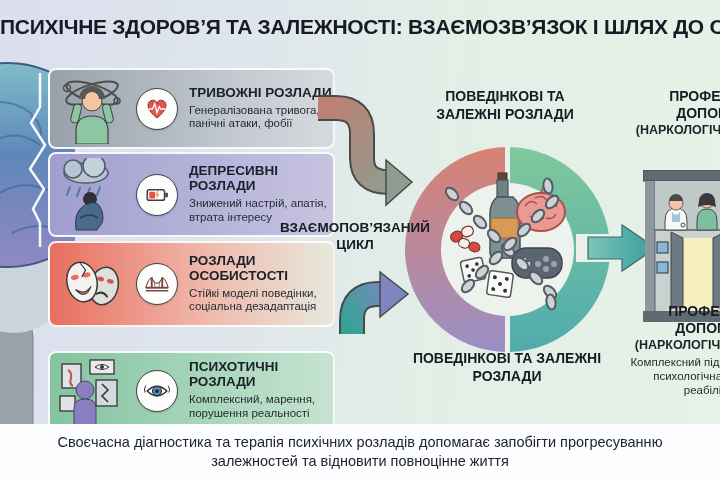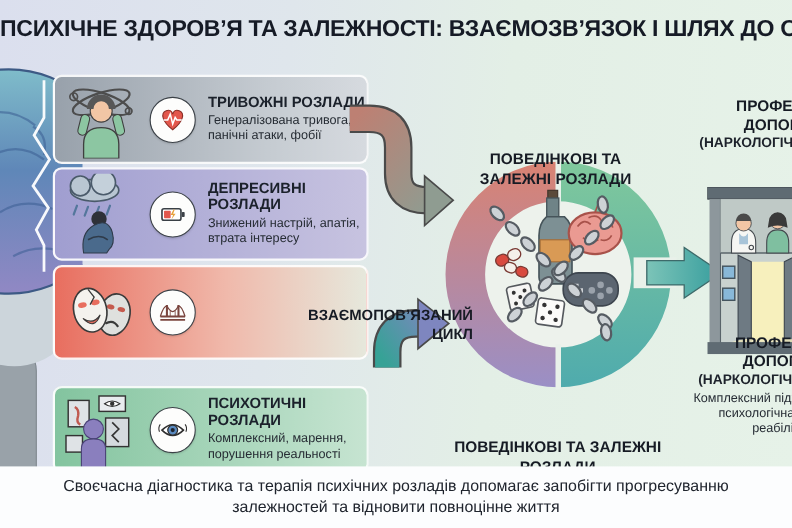--- a/index.html
+++ b/index.html
@@ -20,23 +20,23 @@
   }
   .illus{flex:0 0 auto;margin-left:6px;}
   .icon-circle{
     flex:0 0 auto;width:40px;height:40px;border-radius:50%;background:#fdfdfc;
     border:1.5px solid #3b4147;margin-left:8px;display:flex;align-items:center;justify-content:center;
     box-shadow:0 1px 2px rgba(0,0,0,.15);
   }
   .row-text{margin-left:11px;width:160px;}
   .row-title{font-size:13.5px;font-weight:bold;color:#1b212b;line-height:1.1;}
   .row-desc{font-size:11.5px;color:#262c34;line-height:1.2;margin-top:3px;}
-  .mid-label{font-size:14px;font-weight:bold;color:#161b24;text-align:center;line-height:1.25;margin-top:48px;}
+  .mid-label{font-size:14px;font-weight:bold;color:#161b24;text-align:center;line-height:1.25;}
   #cycle-top-label{left:415px;top:88px;width:180px;}
-  #cycle-center-label{left:280px;top:231px;width:150px;font-size:13.5px;text-align:right;}
+  #cycle-center-label{left:280px;top:220px;width:150px;font-size:13.5px;}
   #cycle-bottom-block{left:412px;top:350px;width:190px;text-align:center;}
   #cycle-bottom-desc{font-size:11.5px;color:#262c34;line-height:1.25;margin-top:4px;}
   #help-top-block{left:632px;top:88px;width:170px;text-align:center;}
   #help-bottom-block{left:628px;top:303px;width:176px;text-align:center;}
   .help-title{font-size:14px;font-weight:bold;color:#161b24;line-height:1.2;}
   .help-sub{font-size:12.5px;font-weight:bold;color:#1d222b;line-height:1.2;margin-top:1px;}
   .help-sub.nowrap{white-space:nowrap;}
   .help-desc{font-size:11.5px;color:#262c34;line-height:1.25;margin-top:2px;}
   #footer-text{
     left:20px;top:433px;width:680px;text-align:center;
@@ -136,20 +136,24 @@
     <div class="icon-circle">
       <svg width="30" height="30" viewBox="0 0 40 40">
         <line x1="5" y1="25" x2="35" y2="25" stroke="#7a453e" stroke-width="2.5"></line>
         <line x1="13" y1="25" x2="13" y2="11" stroke="#7a453e" stroke-width="2.5"></line>
         <line x1="27" y1="25" x2="27" y2="11" stroke="#7a453e" stroke-width="2.5"></line>
         <path d="M5,25 Q9,12 13,12 M13,12 Q20,26 27,12 M27,12 Q31,12 35,25" stroke="#7a453e" stroke-width="1.5" fill="none"></path>
         <line x1="17" y1="18" x2="17" y2="25" stroke="#7a453e" stroke-width="1"></line>
         <line x1="23" y1="18" x2="23" y2="25" stroke="#7a453e" stroke-width="1"></line>
         <line x1="5" y1="29" x2="35" y2="29" stroke="#7a453e" stroke-width="2"></line>
       </svg>
+    </div>
+    <div class="row-text">
+      <div class="row-title">РОЗЛАДИ ОСОБИСТОСТІ</div>
+      <div class="row-desc">Стійкі моделі поведінки, соціальна дезадаптація</div>
     </div>
   </div>
 
   <div class="abs row" style="top:351px;height:79px;background:linear-gradient(90deg,#83c49f,#c6e4d1)">
     <svg class="illus" width="72" height="70" viewBox="0 0 72 70">
       <rect x="6" y="8" width="19" height="24" fill="#dfe3e6" stroke="#333" stroke-width="1.3"></rect>
       <path d="M12,14 q4,2 3,8 q-2,6 2,8" stroke="#c05a50" stroke-width="2.2" fill="none"></path>
       <rect x="34" y="4" width="24" height="14" fill="#e8ebee" stroke="#333" stroke-width="1.3"></rect>
       <path d="M39,11 q7,-5 14,0 q-7,5 -14,0 z" fill="#fff" stroke="#333" stroke-width="1"></path>
       <circle cx="46" cy="11" r="2" fill="#333"></circle>

